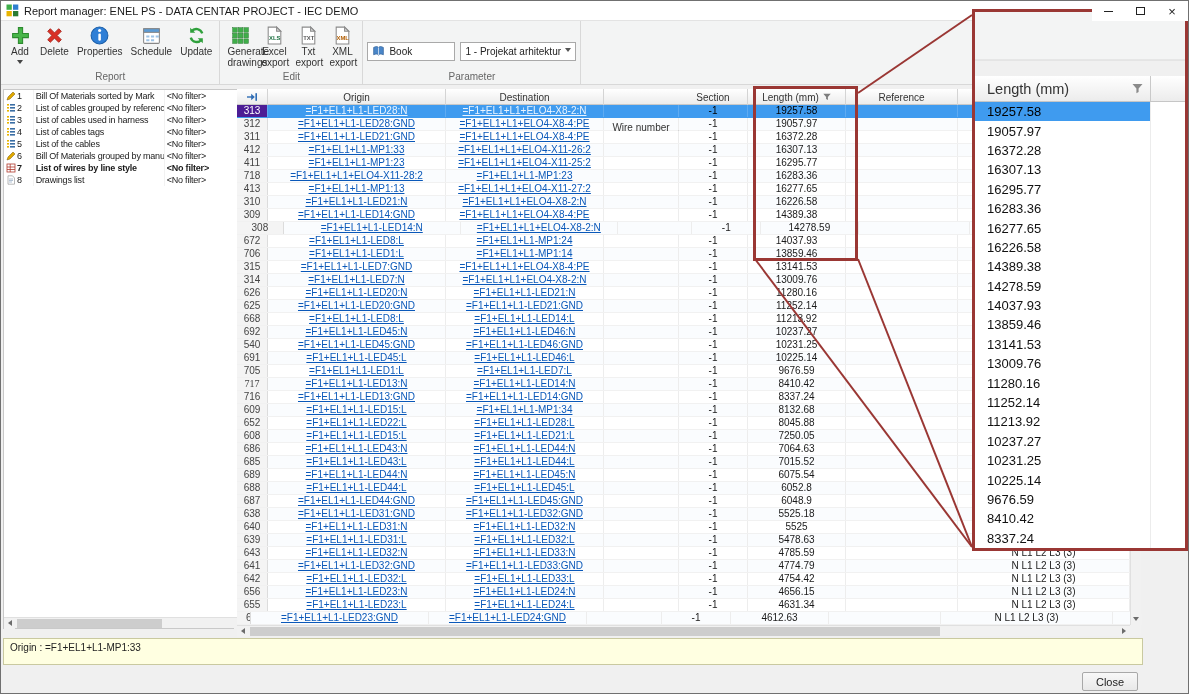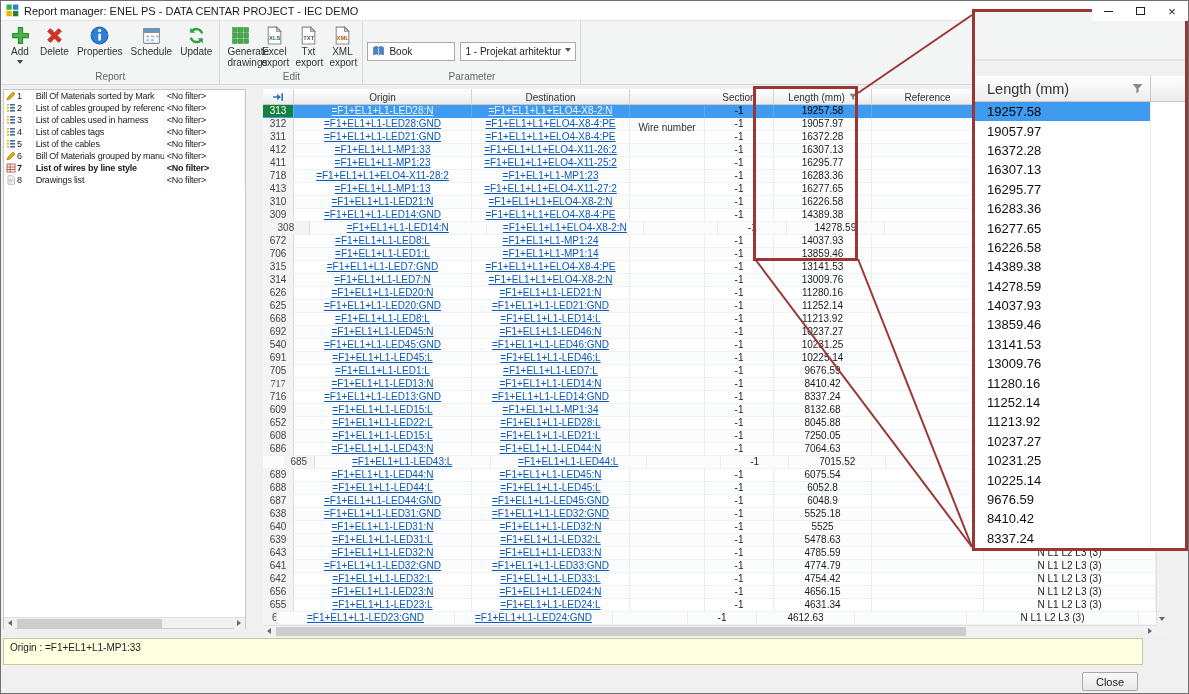--- a/index.html
+++ b/index.html
@@ -46,36 +46,36 @@
   .rl-hcell{height:14px;line-height:13px;font-size:9px;color:#444;border-right:1px solid #d4d4d4;text-align:center;overflow:hidden;white-space:nowrap;}
   .rl-row{display:flex;height:12px;align-items:center;cursor:pointer;}
   .rl-row.rl-sel{font-weight:bold;}
   .rl-cell{height:12px;line-height:12px;font-size:9px;letter-spacing:-0.2px;color:#1a1a1a;overflow:hidden;white-space:nowrap;padding-left:2px;border-right:1px solid #f2f2f2;}
   .rl-order{display:flex;align-items:center;gap:1px;}
   .rl-ico{width:10px;height:10px;display:block;flex:none;}
   .rl-ico svg{width:10px;height:10px;display:block;}
   .rl-num{font-size:9px;}
 
   
-  .table-panel{position:absolute;left:262px;top:88px;width:904px;height:547px;background:#fff;z-index:1;}
+  .table-panel{position:absolute;left:236px;top:88px;width:904px;height:547px;background:#fff;z-index:1;}
   .thead{display:flex;height:16px;background:linear-gradient(#ffffff,#ececec);border-bottom:1px solid #c8c8c8;}
   .hcell{height:16px;line-height:15px;font-size:10px;color:#333;text-align:center;border-right:1px solid #d4d4d4;overflow:hidden;white-space:nowrap;display:flex;align-items:center;justify-content:center;cursor:pointer;}
   .goto-ico{width:12px;height:10px;display:block;}
   .goto-ico svg{width:12px;height:10px;display:block;}
   .hfunnel{width:8px;height:8px;margin-left:4px;display:block;}
   .hfunnel svg{width:8px;height:8px;display:block;}
   #table-rows{height:520px;overflow:hidden;}
   .trow{display:flex;height:13px;background:#fff;border-bottom:1px solid #f1f1f1;cursor:default;}
   .trow:nth-child(even){background:#fafcfe;}
   .cell{height:12px;line-height:12px;font-size:10px;color:#1a1a1a;text-align:center;overflow:hidden;white-space:nowrap;border-right:1px solid #ededed;}
   .cell.num{background:#f4f4f4;color:#444;border-right:1px solid #dcdcdc;}
   .link{color:#0a58b9;text-decoration:underline;cursor:pointer;}
   .trow.sel{background:#3f9bef;border-bottom-color:#3f9bef;}
   .trow.sel .cell{color:#000;border-right-color:#5fabf2;}
-  .trow.sel .cell.num{background:#15803d;color:#fff;}
+  .trow.sel .cell.num{background:#4c1d95;color:#fff;}
   .trow.sel .link{color:#eaf4ff;}
 
   
   .vscroll{position:absolute;right:0;top:0;width:11px;height:536px;background:#f1f1f1;border-left:1px solid #e0e0e0;display:flex;flex-direction:column;align-items:center;}
   .hscroll{position:absolute;left:0;bottom:0;height:11px;background:#f1f1f1;border-top:1px solid #e0e0e0;display:flex;align-items:center;}
   .table-hscroll{top:536px;width:893px;}
   .rl-scroll{top:527px;width:241px;}
   .sb-btn{width:11px;height:11px;flex:none;display:flex;align-items:center;justify-content:center;background:#f1f1f1;cursor:pointer;}
   .sb-track{position:relative;flex:1;height:11px;align-self:stretch;}
   .vscroll .sb-track{width:11px;height:auto;}
@@ -698,21 +698,21 @@
           <div class="cell num" style="width: 31px;">686</div>
           <div class="cell" style="width: 178px;"><span class="link">=F1+EL1+L1-LED43:N</span></div>
           <div class="cell" style="width: 158px;"><span class="link">=F1+EL1+L1-LED44:N</span></div>
           <div class="cell" style="width: 75px;"></div>
           <div class="cell" style="width: 69px;">-1</div>
           <div class="cell" style="width: 98px;">7064.63</div>
           <div class="cell" style="width: 112px;"></div>
           <div class="cell" style="width: 172px;"></div>
         </div>
         <div class="trow">
-          <div class="cell num" style="width: 31px; margin-left: 21px;">685</div>
+          <div class="cell num" style="width: 31px;">685</div>
           <div class="cell" style="width: 178px;"><span class="link">=F1+EL1+L1-LED43:L</span></div>
           <div class="cell" style="width: 158px;"><span class="link">=F1+EL1+L1-LED44:L</span></div>
           <div class="cell" style="width: 75px;"></div>
           <div class="cell" style="width: 69px;">-1</div>
           <div class="cell" style="width: 98px;">7015.52</div>
           <div class="cell" style="width: 112px;"></div>
           <div class="cell" style="width: 172px;"></div>
         </div>
         <div class="trow">
           <div class="cell num" style="width: 31px;">689</div>

